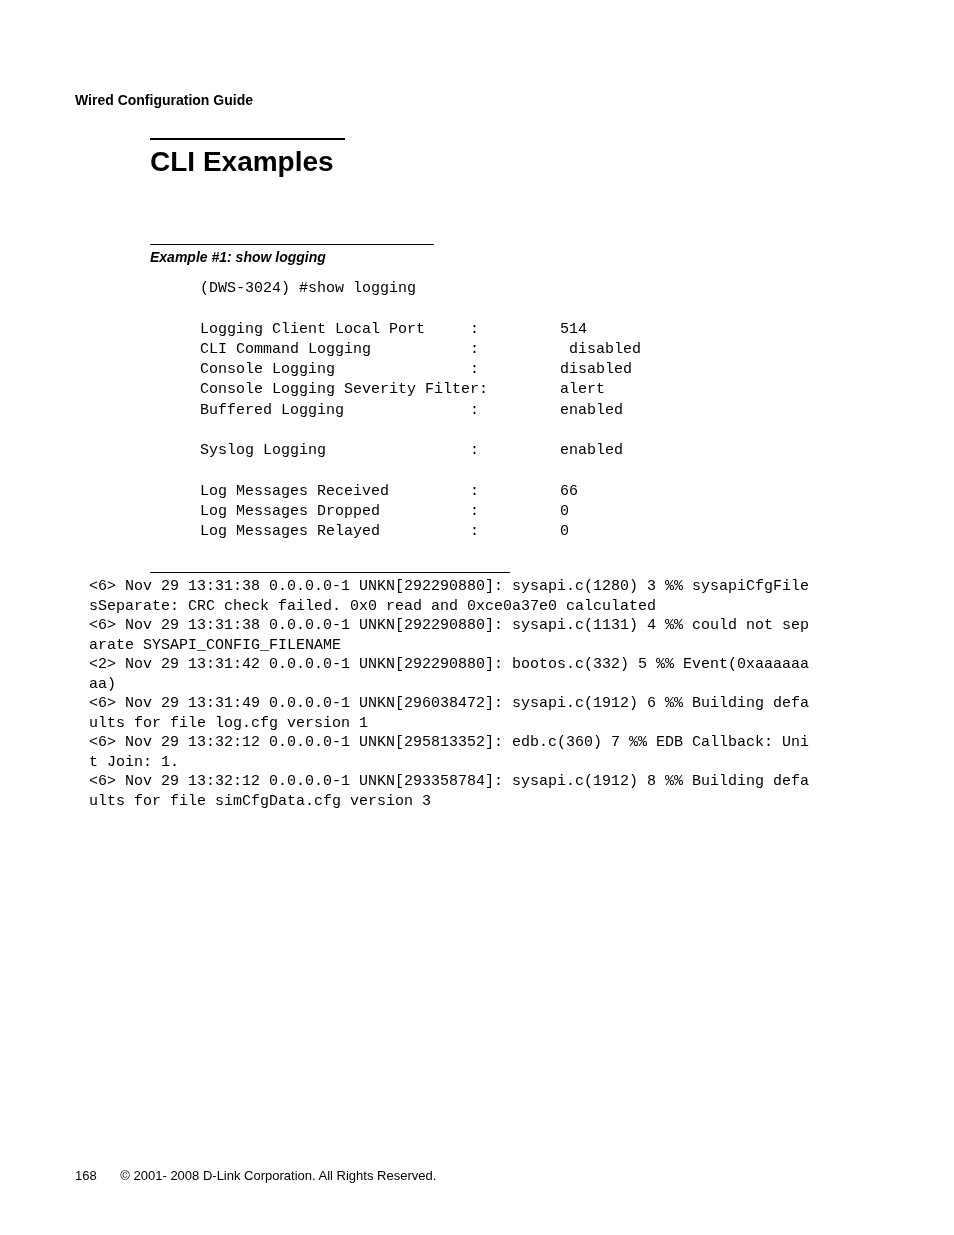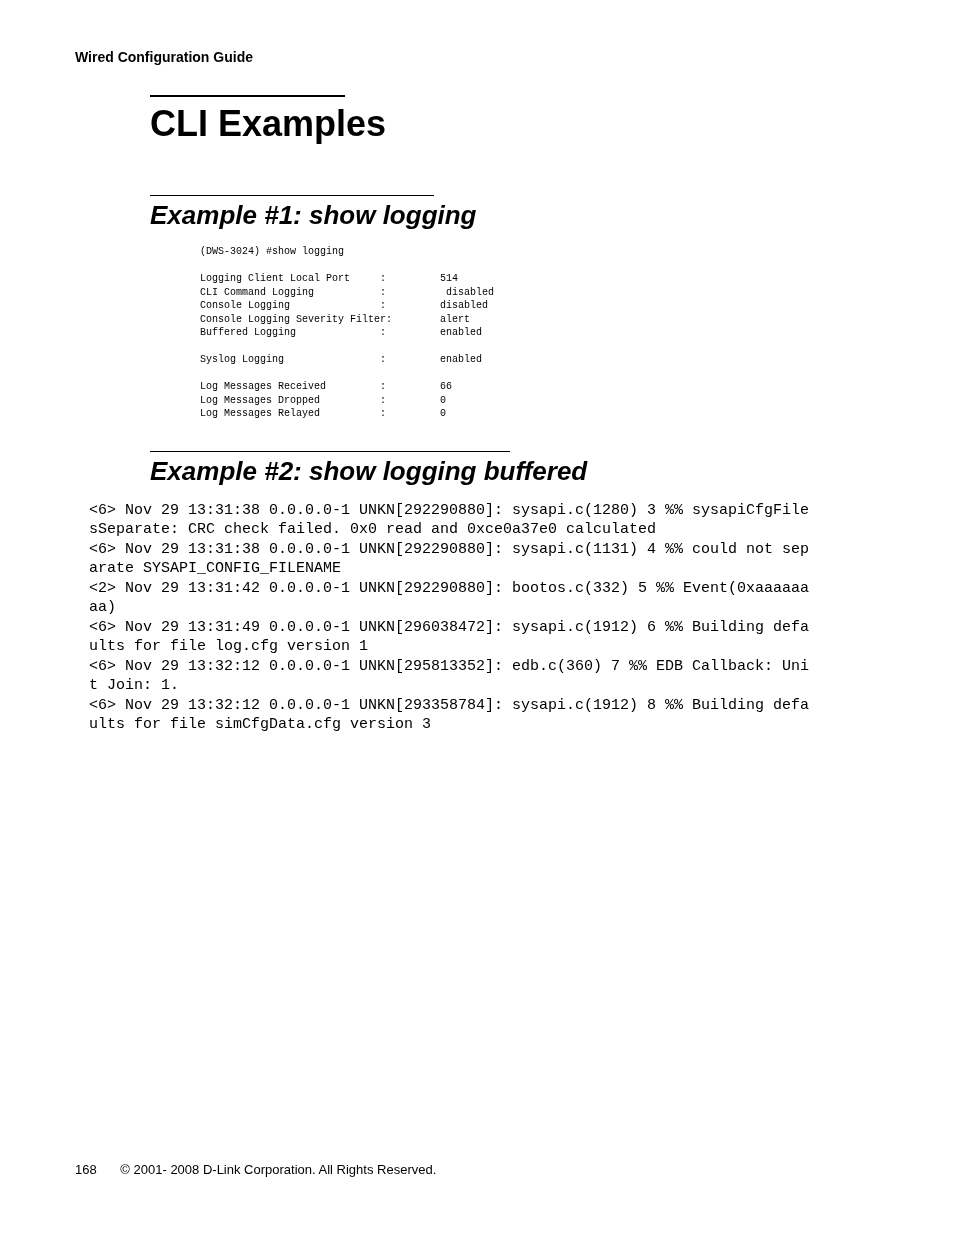--- a/index.html
+++ b/index.html
@@ -5,73 +5,73 @@
     body {
       margin: 0;
       padding: 0;
       font-family: Arial, Helvetica, sans-serif;
       background: white;
       width: 954px;
       height: 1235px;
       position: relative;
     }
     .page {
-      padding: 49px 75px 40px 75px;
+      padding: 92px 75px 40px 75px;
     }
     .header-title {
       font-weight: bold;
       font-size: 14px;
       margin-bottom: 30px;
     }
     .chapter-rule {
       border: none;
       border-top: 2.5px solid black;
       width: 195px;
       margin: 0 0 6px 75px;
     }
     .chapter-heading {
-      font-size: 36px;
+      font-size: 28px;
       font-weight: bold;
-      margin: 0 0 50px 75px;
+      margin: 0 0 66px 75px;
     }
     .section-rule {
       border: none;
       border-top: 1.5px solid black;
       margin: 0 0 4px 75px;
     }
     .section-rule-1 {
       width: 284px;
     }
     .section-rule-2 {
       width: 360px;
     }
     .section-heading {
-      font-size: 26px;
+      font-size: 14px;
       font-weight: bold;
       font-style: italic;
       margin: 0 0 14px 75px;
     }
     .mono-block {
       font-family: "Courier New", Courier, monospace;
-      font-size: 10px;
+      font-size: 15px;
       white-space: pre;
       margin: 0 0 30px 125px;
       line-height: 1.35;
     }
     .mono-log {
       font-family: "Courier New", Courier, monospace;
       font-size: 15px;
       white-space: pre;
       margin: 0 0 0 14px;
       line-height: 1.3;
       word-break: break-all;
     }
     .footer {
       position: absolute;
-      bottom: 58px;
+      bottom: 52px;
       left: 75px;
       font-size: 13px;
       text-align: right;
     }
     .page-num {
       margin-right: 20px;
     }
   </style>
 </head>
 <body>
@@ -93,21 +93,20 @@
 Console Logging Severity Filter:        alert
 Buffered Logging              :         enabled
 
 Syslog Logging                :         enabled
 
 Log Messages Received         :         66
 Log Messages Dropped          :         0
 Log Messages Relayed          :         0</div>
 
   <hr class="section-rule section-rule-2">
-  <h2 class="section-heading">Example #2: show logging buffered</h2>
 
   <div class="mono-log">&lt;6&gt; Nov 29 13:31:38 0.0.0.0-1 UNKN[292290880]: sysapi.c(1280) 3 %% sysapiCfgFile
 sSeparate: CRC check failed. 0x0 read and 0xce0a37e0 calculated
 &lt;6&gt; Nov 29 13:31:38 0.0.0.0-1 UNKN[292290880]: sysapi.c(1131) 4 %% could not sep
 arate SYSAPI_CONFIG_FILENAME
 &lt;2&gt; Nov 29 13:31:42 0.0.0.0-1 UNKN[292290880]: bootos.c(332) 5 %% Event(0xaaaaaa
 aa)
 &lt;6&gt; Nov 29 13:31:49 0.0.0.0-1 UNKN[296038472]: sysapi.c(1912) 6 %% Building defa
 ults for file log.cfg version 1
 &lt;6&gt; Nov 29 13:32:12 0.0.0.0-1 UNKN[295813352]: edb.c(360) 7 %% EDB Callback: Uni

